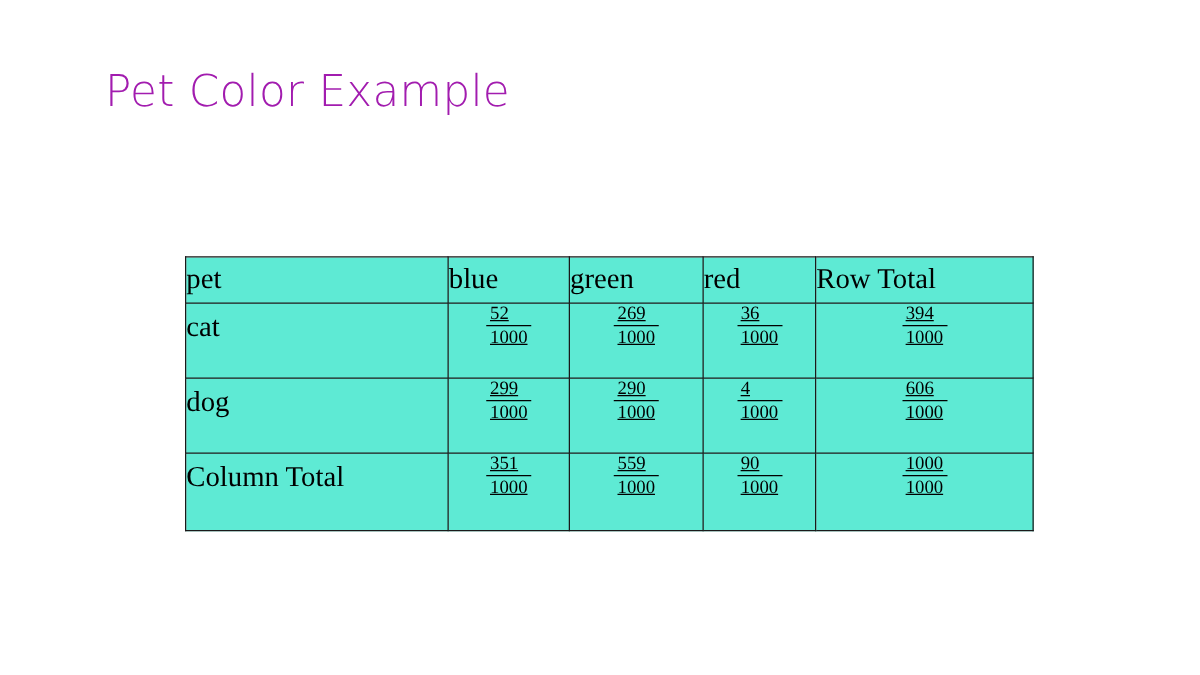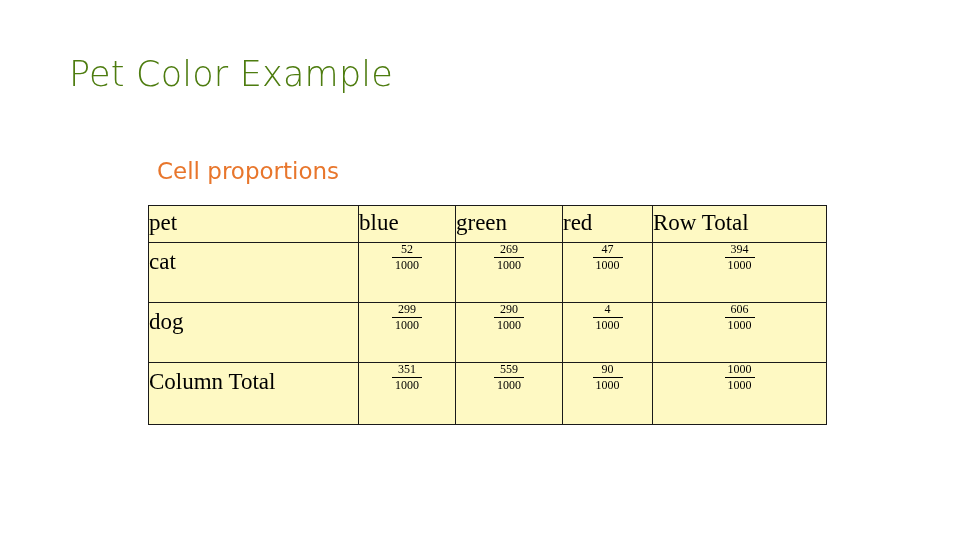--- a/index.html
+++ b/index.html
@@ -16,27 +16,27 @@
   }
 
   #slide {
     position: absolute;
     inset: 0;
   }
 
   
   #slide-title {
     position: absolute;
-    left: 69px;
+    left: 84px;
     top: 54px;
     font-family: "DejaVu Sans", sans-serif;
     font-size: 35px;
     font-weight: 300;
     letter-spacing: 0.2px;
-    color: #4d7c0f;
+    color: #a21caf;
     line-height: 1.15;
     white-space: nowrap;
   }
 
   
   #subtitle {
     position: absolute;
     left: 157px;
     top: 158px;
     font-family: "DejaVu Sans", sans-serif;
@@ -63,21 +63,21 @@
     table-layout: fixed;
     font-family: "Liberation Serif", "DejaVu Serif", serif;
     color: #000000;
     background: #ffffff;
   }
 
   table.prop-table td {
     border: 1.4px solid #1a1a1a;
     padding: 0;
     vertical-align: top;
-    background: #fef9c3;
+    background: #5eead4;
   }
 
   
   col.c-label  { width: 210px; }
   col.c-blue   { width: 97px;  }
   col.c-green  { width: 107px; }
   col.c-red    { width: 90px;  }
   col.c-total  { width: 174px; }
 
   
@@ -111,43 +111,43 @@
   }
 
   
   .td-frac {
     text-align: center;
     padding: 6px 0 0 0;
   }
 
   .frac {
     display: inline-block;
-    text-align: center;
-    font-size: 12px;
+    text-align: left;
+    font-size: 15px;
     line-height: 1.08;
     vertical-align: top;
+    text-decoration: underline;
   }
   .frac .num {
     display: block;
     padding: 0 3px 1px 3px;
     border-bottom: 1.3px solid #000000;
   }
   .frac .den {
     display: block;
     padding: 1px 3px 0 3px;
   }
 </style>
 </head>
 <body>
 
 <div id="slide">
 
   <div id="slide-title">Pet Color Example</div>
 
-  <div id="subtitle">Cell proportions</div>
 
   <div id="prop-table-wrap">
     <table class="prop-table">
       <colgroup>
         <col class="c-label">
         <col class="c-blue">
         <col class="c-green">
         <col class="c-red">
         <col class="c-total">
       </colgroup>
@@ -170,21 +170,21 @@
             </span>
           </td>
           <td class="td-frac">
             <span class="frac">
               <span class="num">269</span>
               <span class="den">1000</span>
             </span>
           </td>
           <td class="td-frac">
             <span class="frac">
-              <span class="num">47</span>
+              <span class="num">36</span>
               <span class="den">1000</span>
             </span>
           </td>
           <td class="td-frac">
             <span class="frac">
               <span class="num">394</span>
               <span class="den">1000</span>
             </span>
           </td>
         </tr>

